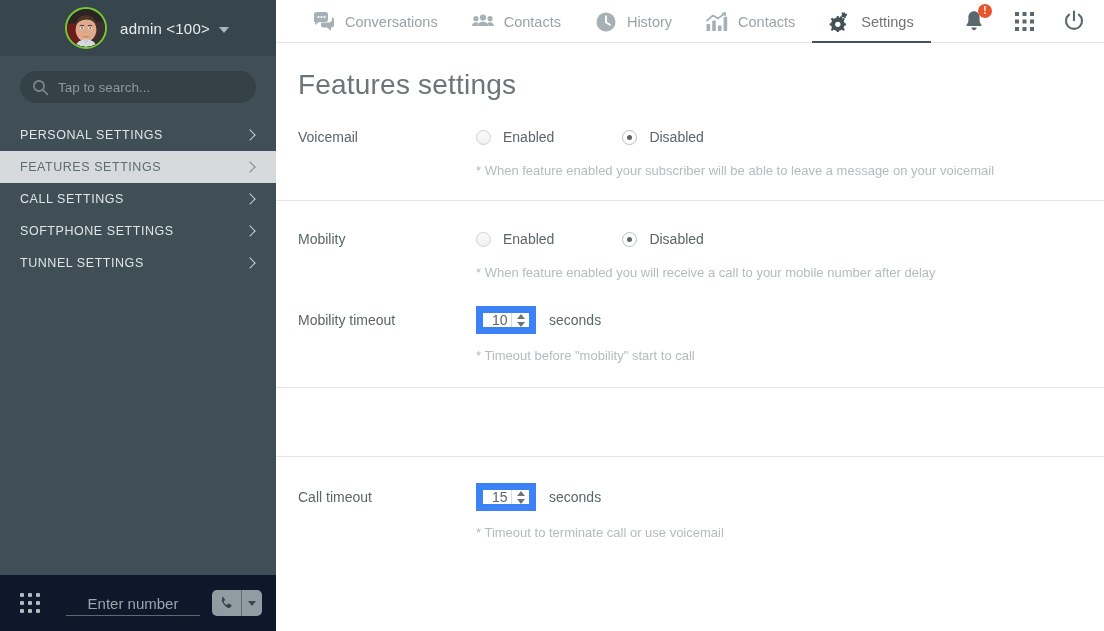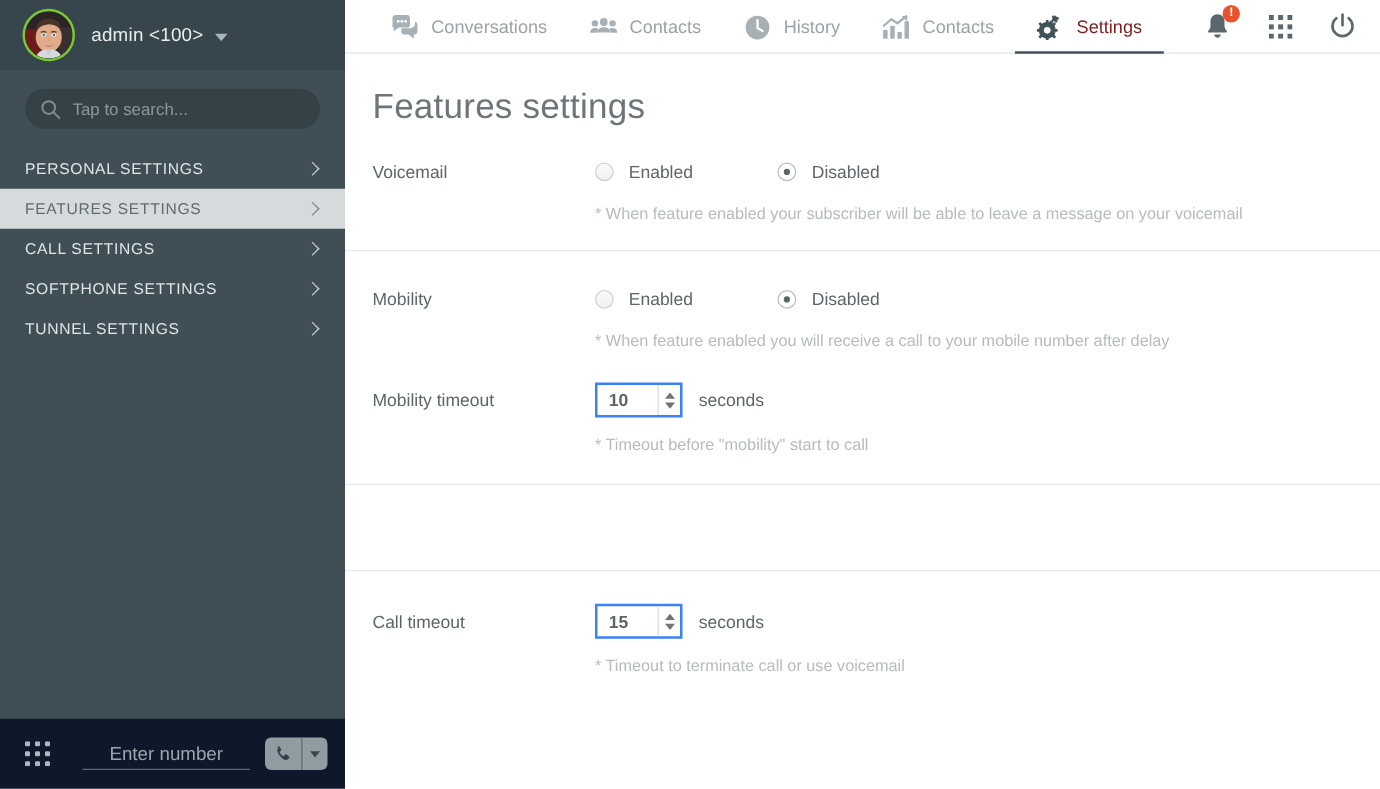--- a/index.html
+++ b/index.html
@@ -18,20 +18,21 @@
     background: #3f4f55;
     position: relative;
     flex: 0 0 276px;
   }
   .sb-header {
     height: 56px;
     background: #36464c;
     display: flex;
     align-items: center;
     padding-left: 18px;
+    justify-content: center;
   }
   .avatar-wrap {
     width: 42px; height: 42px;
     border-radius: 50%;
     border: 2.5px solid #78c832;
     padding: 0;
     overflow: hidden;
     flex: 0 0 42px;
     position: relative;
     background: #2e3a40;
@@ -151,21 +152,21 @@
   .tab {
     display: flex;
     align-items: center;
     padding: 0 17px;
     color: #9aa3a8;
     font-size: 14.5px;
     position: relative;
     height: 43px;
   }
   .tab .t-ico { flex: 0 0 22px; height: 22px; margin-right: 10px; display: flex; align-items: center; }
-  .tab.active { color: #7f1d1d; }
+  .tab.active { color: #737373; }
   .tab.active:after {
     content: "";
     position: absolute;
     left: 0; right: 0; bottom: 0;
     height: 2.5px;
     background: #44525a;
   }
   .topnav-right {
     margin-left: auto;
     display: flex;
@@ -234,25 +235,24 @@
   .hint {
     color: #b5bbbe;
     font-size: 13px;
     padding-left: 178px;
     margin-top: 14px;
   }
 
   .numbox {
     display: inline-flex;
     align-items: stretch;
-    border: 2px solid #3b82f6;
+    border: 7px solid #3b82f6;
     height: 28px;
-    width: 70px;
+    width: 60px;
     background: #fff;
-    font-weight: bold;
   }
   .numbox .nval {
     flex: 1 1 auto;
     display: flex; align-items: center;
     padding-left: 9px;
     color: #5c6569;
     font-size: 14px;
   }
   .numbox .spin {
     flex: 0 0 18px;

